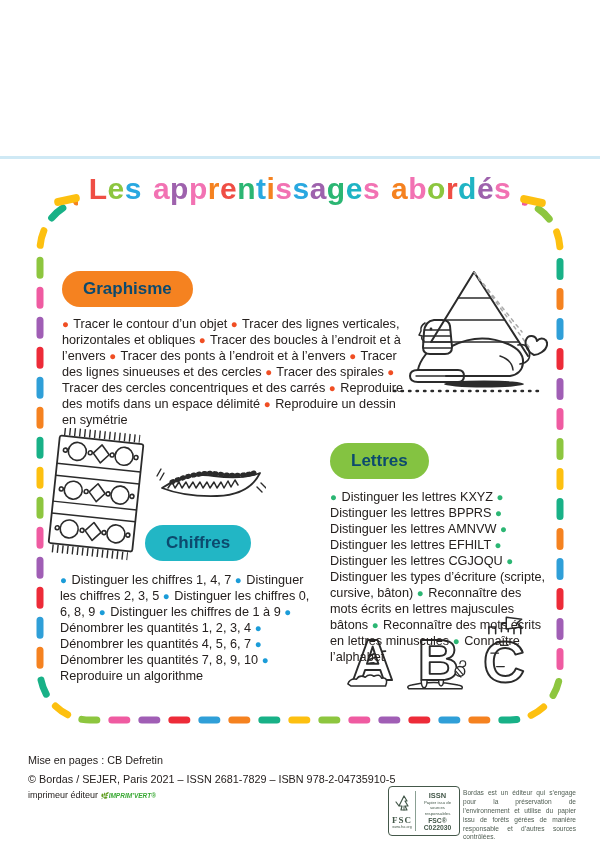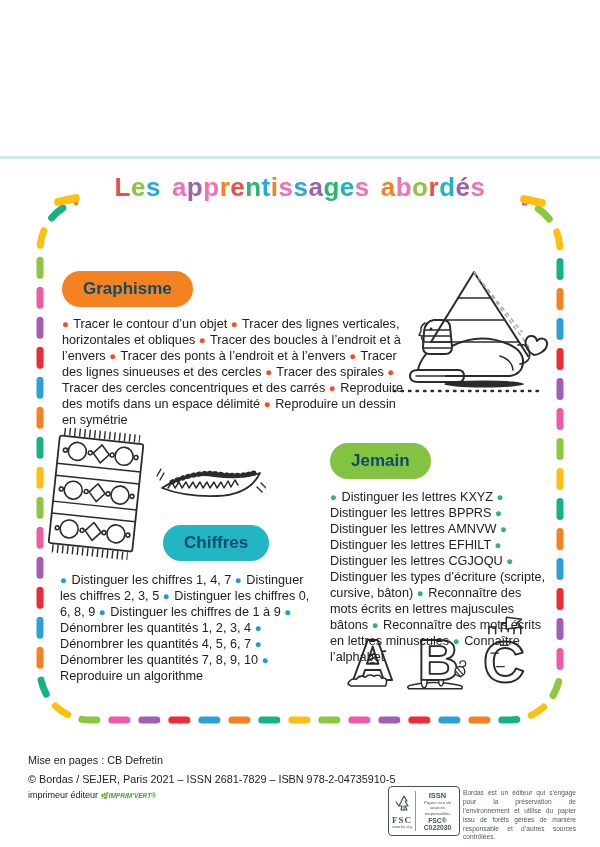--- a/index.html
+++ b/index.html
@@ -3,21 +3,21 @@
 <meta charset="utf-8">
 <style>
   html,body{margin:0;padding:0;}
   body{width:600px;height:847px;position:relative;background:#ffffff;
        font-family:"Liberation Sans",sans-serif;color:#26211f;overflow:hidden;}
   .abs{position:absolute;}
   .rule{left:0;top:156px;width:600px;height:3px;background:#cfe9f5;}
   .frame{left:36px;top:196px;z-index:1;}
   .title-panel{left:78px;top:166px;width:444px;height:54px;background:#fff;z-index:2;}
   .title{left:0;top:172px;width:600px;text-align:center;font-weight:bold;
-         font-size:26px;letter-spacing:.5px;z-index:3;}
+         font-size:30px;letter-spacing:.5px;z-index:3;}
   .title .sp{display:inline-block;width:11px;}
   .ydash{width:26px;height:8px;border-radius:4px;background:#fdc010;z-index:2;}
   .badge{display:inline-block;color:#0c4a6e;font-weight:bold;border-radius:26px;
          padding:8px 21px;font-size:17px;z-index:4;}
   .body-text{font-size:12.7px;line-height:1.26;z-index:4;}
   .dot{font-size:11.5px;padding-right:1px;}
   .ill{z-index:3;}
   .foot{font-size:10.8px;line-height:1.35;}
   .foot-small{font-size:9px;line-height:1.5;margin-top:3px;}
   .iv{color:#3aa935;font-weight:bold;font-style:italic;font-size:6.5px;}
@@ -117,24 +117,24 @@
 <svg class="abs ill" style="left:156px;top:460px;" width="110" height="46" viewBox="0 0 110 46">
   <g stroke="#2b2b2b" fill="none" stroke-width="1.8" stroke-linecap="round" stroke-linejoin="round">
     <path d="M6 28 Q30 12 58 16 Q86 20 104 13 Q93 35 61 36 Q29 37 6 28 Z"></path>
     <path d="M12 28 l4 -6 3 6 4 -6 3 6 4 -6 3 6 4 -6 3 6 4 -6 3 6 4 -6 3 6 4 -6 3 6 4 -6 3 6 4 -7 3 6 4 -7 3 5" stroke-width="1.5"></path>
     <path d="M16 22 Q42 11 62 14 Q84 17 98 13" stroke-width="5" stroke-dasharray="1.2 4.3"></path>
     <path d="M4 20 l4 -7 M1 16 l4 -7" stroke-width="1.4"></path>
     <path d="M101 27 l5 5 M105 23 l5 5" stroke-width="1.4"></path>
   </g>
 </svg>
 
-<div class="abs badge" style="left: 330px; top: 443px; background: rgb(132, 195, 65);">Jemain</div>
+<div class="abs badge" style="left: 330px; top: 443px; background: rgb(132, 195, 65);">Lettres</div>
 <div class="abs body-text" style="left:330px;top:489px;width:222px;"><span class="dot" style="color: rgb(43, 182, 115);">●</span> Distinguer les lettres KXYZ <span class="dot" style="color: rgb(43, 182, 115);">●</span> Distinguer les lettres BPPRS <span class="dot" style="color: rgb(43, 182, 115);">●</span> Distinguer les lettres AMNVW <span class="dot" style="color: rgb(43, 182, 115);">●</span> Distinguer les lettres EFHILT <span class="dot" style="color: rgb(43, 182, 115);">●</span> Distinguer les lettres CGJOQU <span class="dot" style="color: rgb(43, 182, 115);">●</span> Distinguer les types d’écriture (scripte, cursive, bâton) <span class="dot" style="color: rgb(43, 182, 115);">●</span> Reconnaître des mots écrits en lettres majuscules bâtons <span class="dot" style="color: rgb(43, 182, 115);">●</span> Reconnaître des mots écrits en lettres minuscules <span class="dot" style="color: rgb(43, 182, 115);">●</span> Connaître l’alphabet </div>
 
-<div class="abs badge" style="left: 163px; top: 525px; background: rgb(34, 182, 197);">Chiffres</div>
+<div class="abs badge" style="left: 145px; top: 525px; background: rgb(34, 182, 197);">Chiffres</div>
 <div class="abs body-text" style="left:60px;top:572px;width:262px;"><span class="dot" style="color: rgb(27, 156, 216);">●</span> Distinguer les chiffres 1, 4, 7 <span class="dot" style="color: rgb(27, 156, 216);">●</span> Distinguer les chiffres 2, 3, 5 <span class="dot" style="color: rgb(27, 156, 216);">●</span> Distinguer les chiffres 0, 6, 8, 9 <span class="dot" style="color: rgb(27, 156, 216);">●</span> Distinguer les chiffres de 1 à 9 <span class="dot" style="color: rgb(27, 156, 216);">●</span> Dénombrer les quantités 1, 2, 3, 4 <span class="dot" style="color: rgb(27, 156, 216);">●</span> Dénombrer les quantités 4, 5, 6, 7 <span class="dot" style="color: rgb(27, 156, 216);">●</span> Dénombrer les quantités 7, 8, 9, 10 <span class="dot" style="color: rgb(27, 156, 216);">●</span> Reproduire un algorithme </div>
 
 <svg class="abs ill" style="left:344px;top:616px;" width="198" height="78" viewBox="0 0 205 80">
   <g stroke="#2b2b2b" stroke-width="2" stroke-linejoin="round" stroke-linecap="round">
     <path d="M15 64 a16 16 0 0 1 16 -16 M15 64 a22 22 0 0 1 22 -22 M15 64 a28 28 0 0 1 28 -28" fill="none" stroke-width="1.6"></path>
     <text x="8" y="66" font-size="60" font-weight="bold" fill="#ffffff">A</text>
     <path d="M4 70 q2 -6 9 -5 q3 -5 9 -2 q4 -4 9 -1 q6 -3 8 2 q6 -1 5 5 l-1 3 H7 z" fill="#ffffff" stroke-width="1.6"></path>
     <path d="M70 71 q22 -5 48 0 q6 1 4 4 h-55 q-3 -3 3 -4 z" fill="#ffffff" stroke-width="1.6"></path>
     <text x="76" y="66" font-size="60" font-weight="bold" fill="#ffffff">B</text>
     <path d="M86 66 q0 8 -3 8 q-3 0 -3 -8 z M103 66 q0 6 -2.5 6 q-2.5 0 -2.5 -6 z" fill="#ffffff" stroke-width="1.5"></path>

